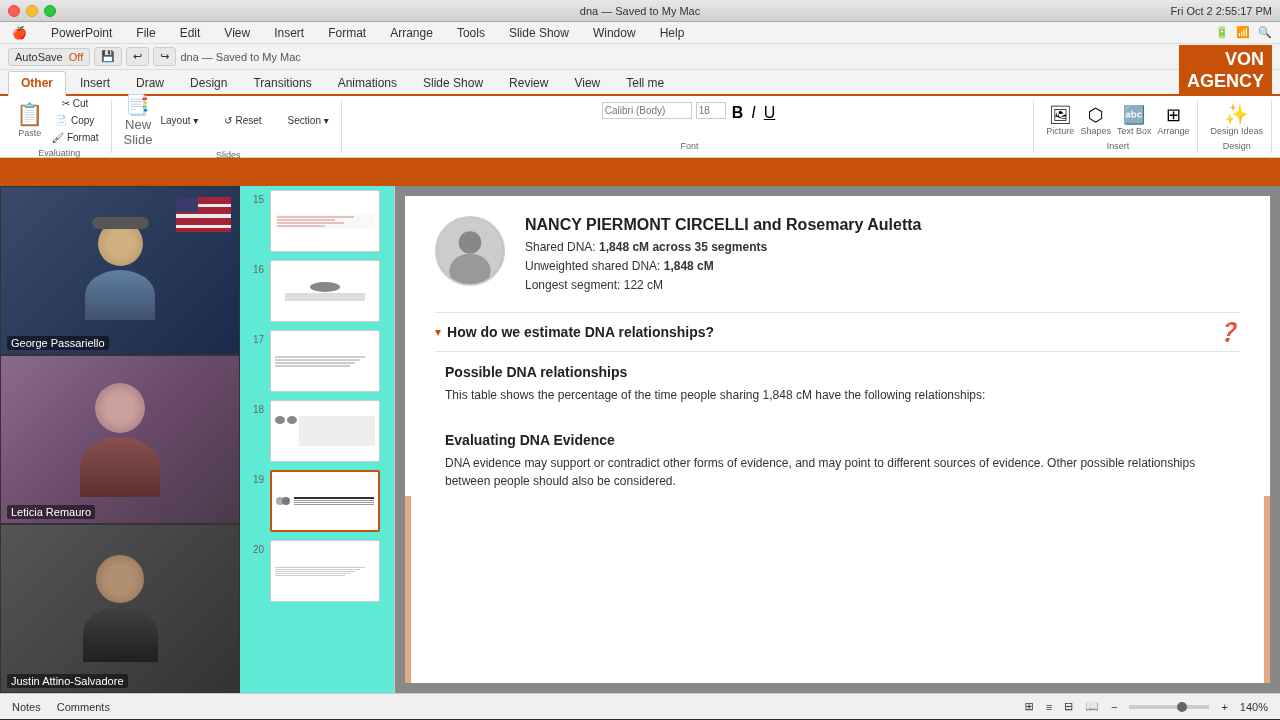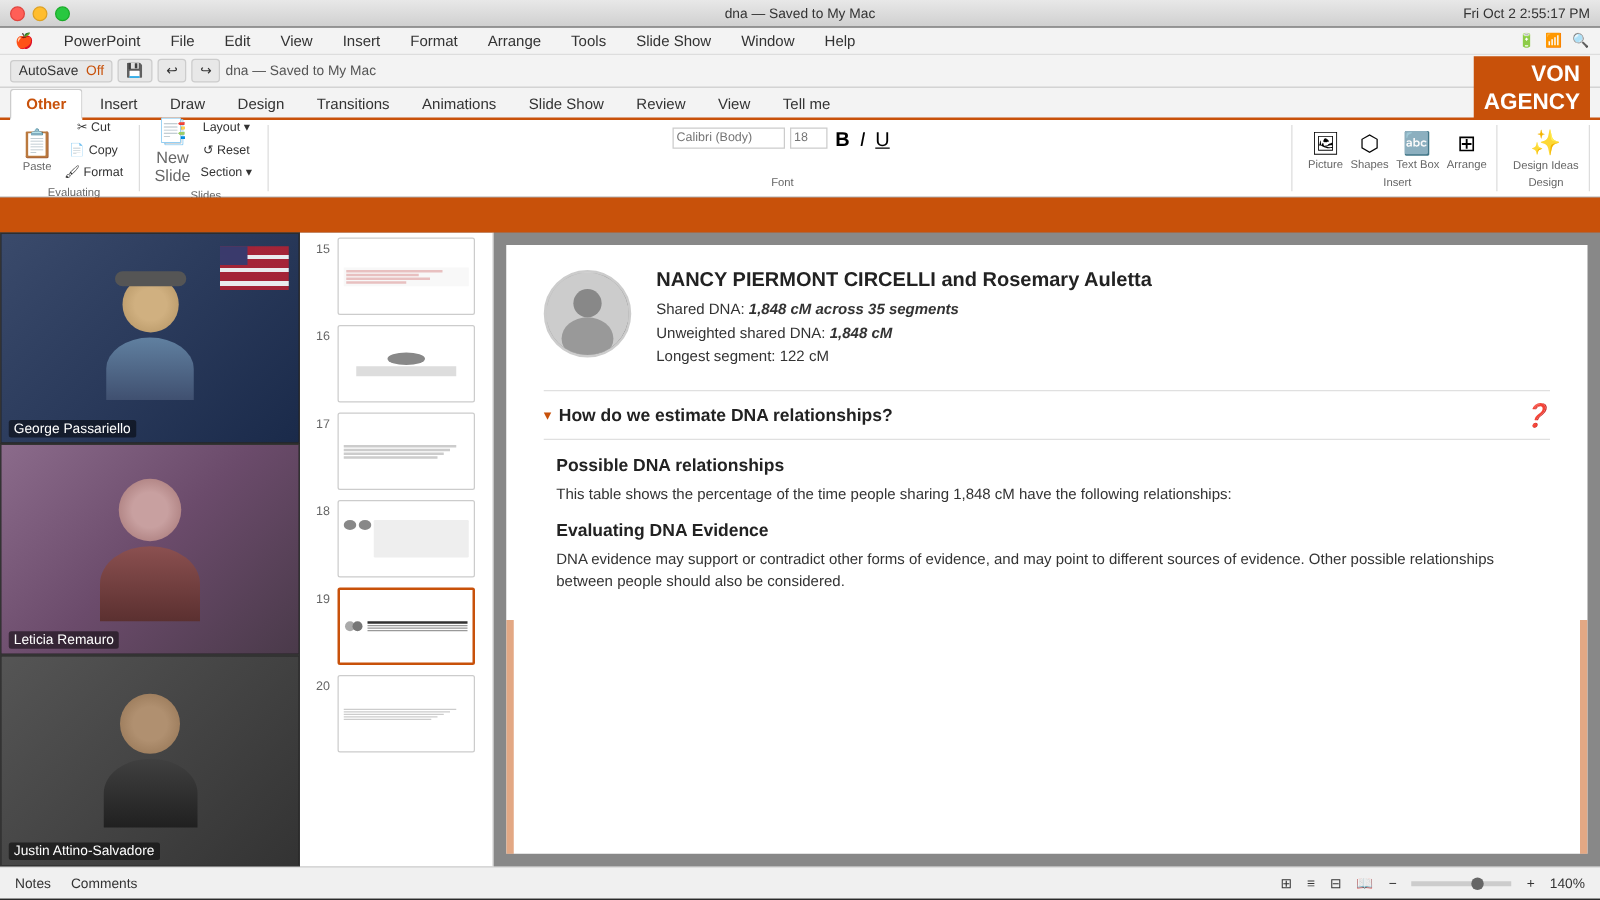--- a/index.html
+++ b/index.html
@@ -159,21 +159,21 @@
       padding: 1px 4px;
       border-radius: 2px;
     }
     .video-placeholder-1 { background: linear-gradient(135deg, #8B6B8B 0%, #6B4B6B 50%, #4a3a4a 100%); }
     .video-placeholder-2 { background: linear-gradient(135deg, #3a4a6B 0%, #2a3a5B 50%, #1a2a4a 100%); position: relative; }
     .video-placeholder-3 { background: linear-gradient(135deg, #555 0%, #333 100%); }
 
     
     .slide-panel {
       width: 155px;
-      background: #ffffff;
+      background: #5eead4;
       overflow-y: auto;
       border-right: 1px solid #ccc;
     }
     .slide-thumb {
       padding: 4px 8px;
       cursor: pointer;
       display: flex;
       gap: 6px;
       align-items: flex-start;
     }
@@ -224,39 +224,39 @@
       width: 70px;
       height: 70px;
       border-radius: 50%;
       overflow: hidden;
       border: 2px solid #ccc;
     }
     .photo-circle-bw { background: linear-gradient(135deg, #c8c8c8, #888); display: flex; align-items: center; justify-content: center; font-size: 28px; color: #555; }
     .photo-circle-ra { background: #666; display: flex; align-items: center; justify-content: center; color: white; font-size: 20px; font-weight: 700; margin-left: -10px; z-index: 1; border: 2px solid #999; }
     .slide-title { font-size: 16px; font-weight: 700; color: #222; margin-bottom: 4px; }
     .slide-meta { font-size: 12px; color: #333; line-height: 1.6; }
-    .slide-meta strong { font-weight: 700; font-style: italic; }
+    .slide-meta strong { font-weight: 700; }
 
     .section-header {
       display: flex;
       align-items: center;
       gap: 6px;
       padding: 8px 0;
       border-top: 1px solid #e0e0e0;
       border-bottom: 1px solid #e0e0e0;
       margin-bottom: 12px;
       cursor: pointer;
     }
     .chevron { font-size: 12px; color: #c8510a; }
     .section-title { font-size: 14px; font-weight: 600; color: #222; }
     .section-question-mark { margin-left: auto; font-size: 18px; color: #c8510a; font-style: italic; }
 
     .dna-section { padding: 0 10px; }
     .dna-title { font-size: 14px; font-weight: 700; color: #222; margin-bottom: 6px; }
-    .dna-description { font-size: 12px; color: #333; margin-bottom: 12px; line-height: 1.5; }
+    .dna-description { font-size: 12px; color: #333; margin-bottom: 28px; line-height: 1.5; }
 
     .dna-table { width: 100%; border-collapse: collapse; margin-bottom: 10px; }
     .dna-table th { font-size: 12px; font-weight: 700; color: #222; padding: 6px 0; border-bottom: 1px solid #e0e0e0; text-align: left; }
     .dna-table td { font-size: 12px; color: #333; padding: 3px 0; vertical-align: top; }
     .dna-table .percent-col { width: 200px; font-weight: 600; }
 
     .evaluating-section { margin-top: 8px; }
     .evaluating-title { font-size: 14px; font-weight: 700; color: #222; margin-bottom: 6px; }
     .evaluating-text { font-size: 12px; color: #333; line-height: 1.5; }
 
@@ -367,21 +367,21 @@
     </div>
     <span class="ribbon-group-label">Evaluating</span>
   </div>
 
   <div class="ribbon-group">
     <div style="display:flex; gap:4px; align-items:center; flex:1;">
       <div style="text-align:center; cursor:pointer;">
         <div style="font-size:20px;">📑</div>
         <div style="font-size:13px; color:#666;">New<br>Slide</div>
       </div>
-      <div style="display:flex; flex-direction:column; gap:2px;">
+      <div style="display:flex; flex-direction:row; gap:18px;">
         <span class="ribbon-icon-btn">Layout ▾</span>
         <span class="ribbon-icon-btn">↺ Reset</span>
         <span class="ribbon-icon-btn">Section ▾</span>
       </div>
     </div>
     <span class="ribbon-group-label">Slides</span>
   </div>
 
   <div class="ribbon-group" style="flex:1;">
     <div style="display:flex; gap:4px; align-items:flex-start; flex:1;">

